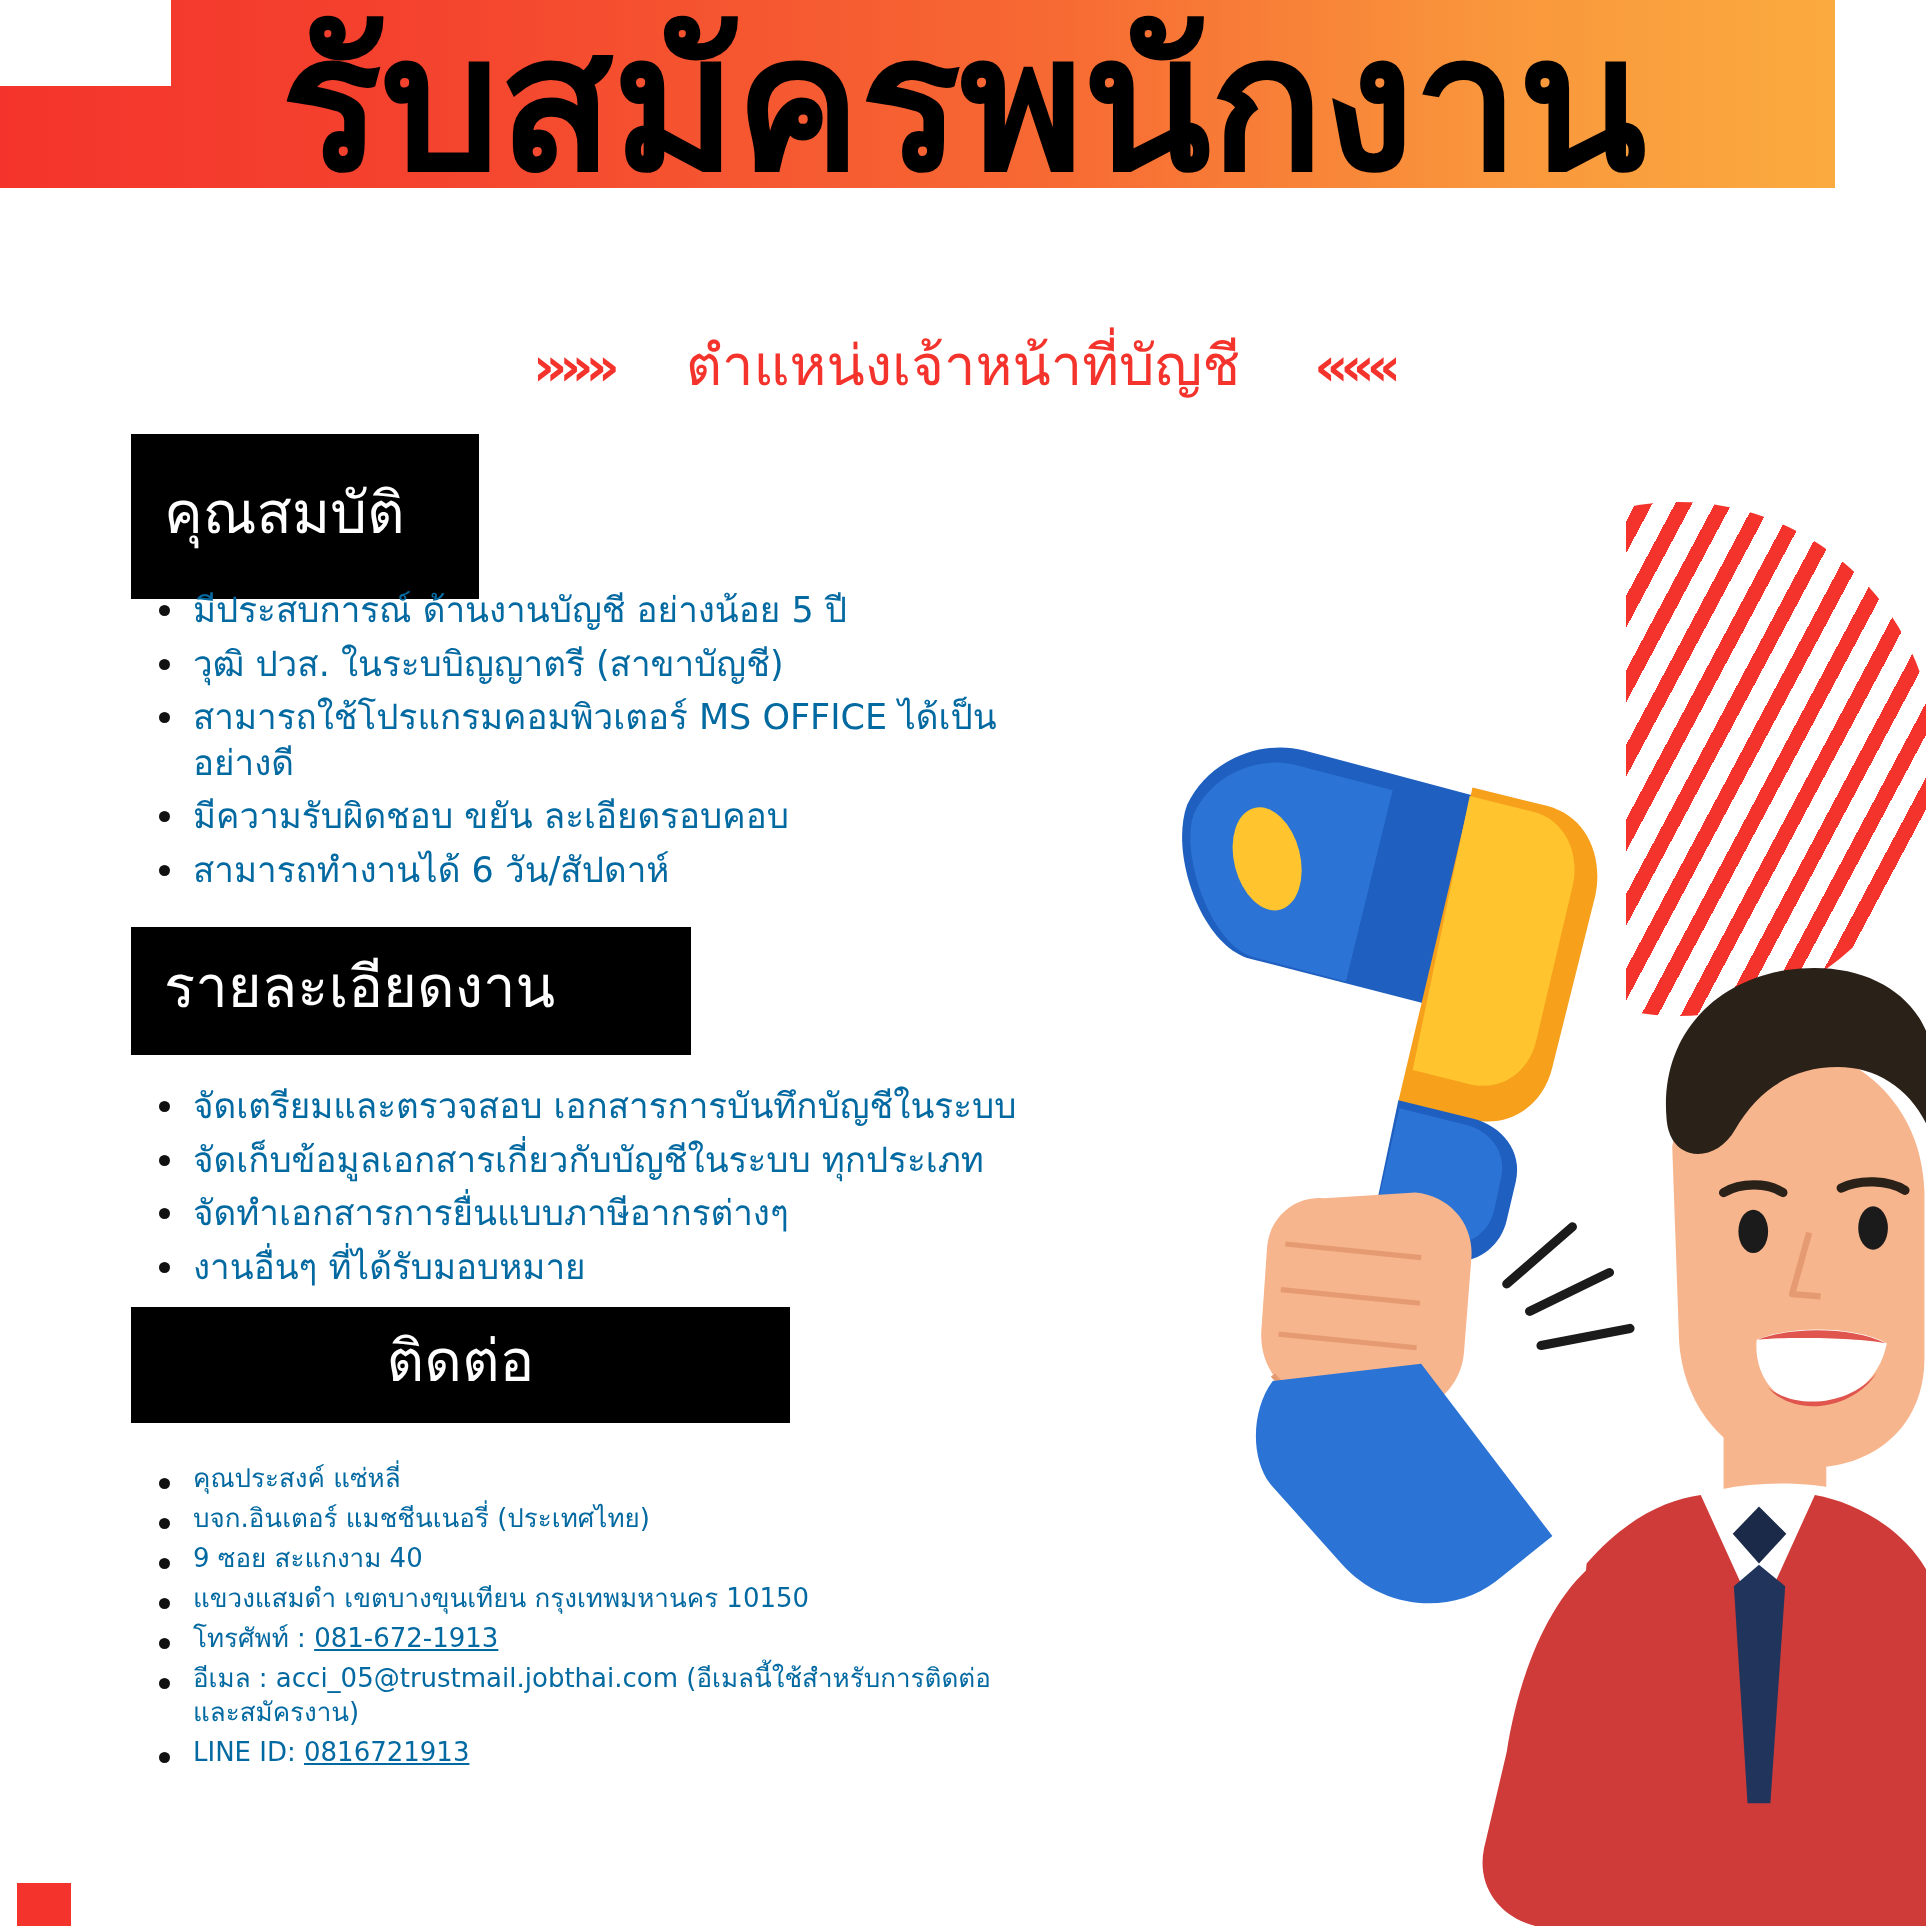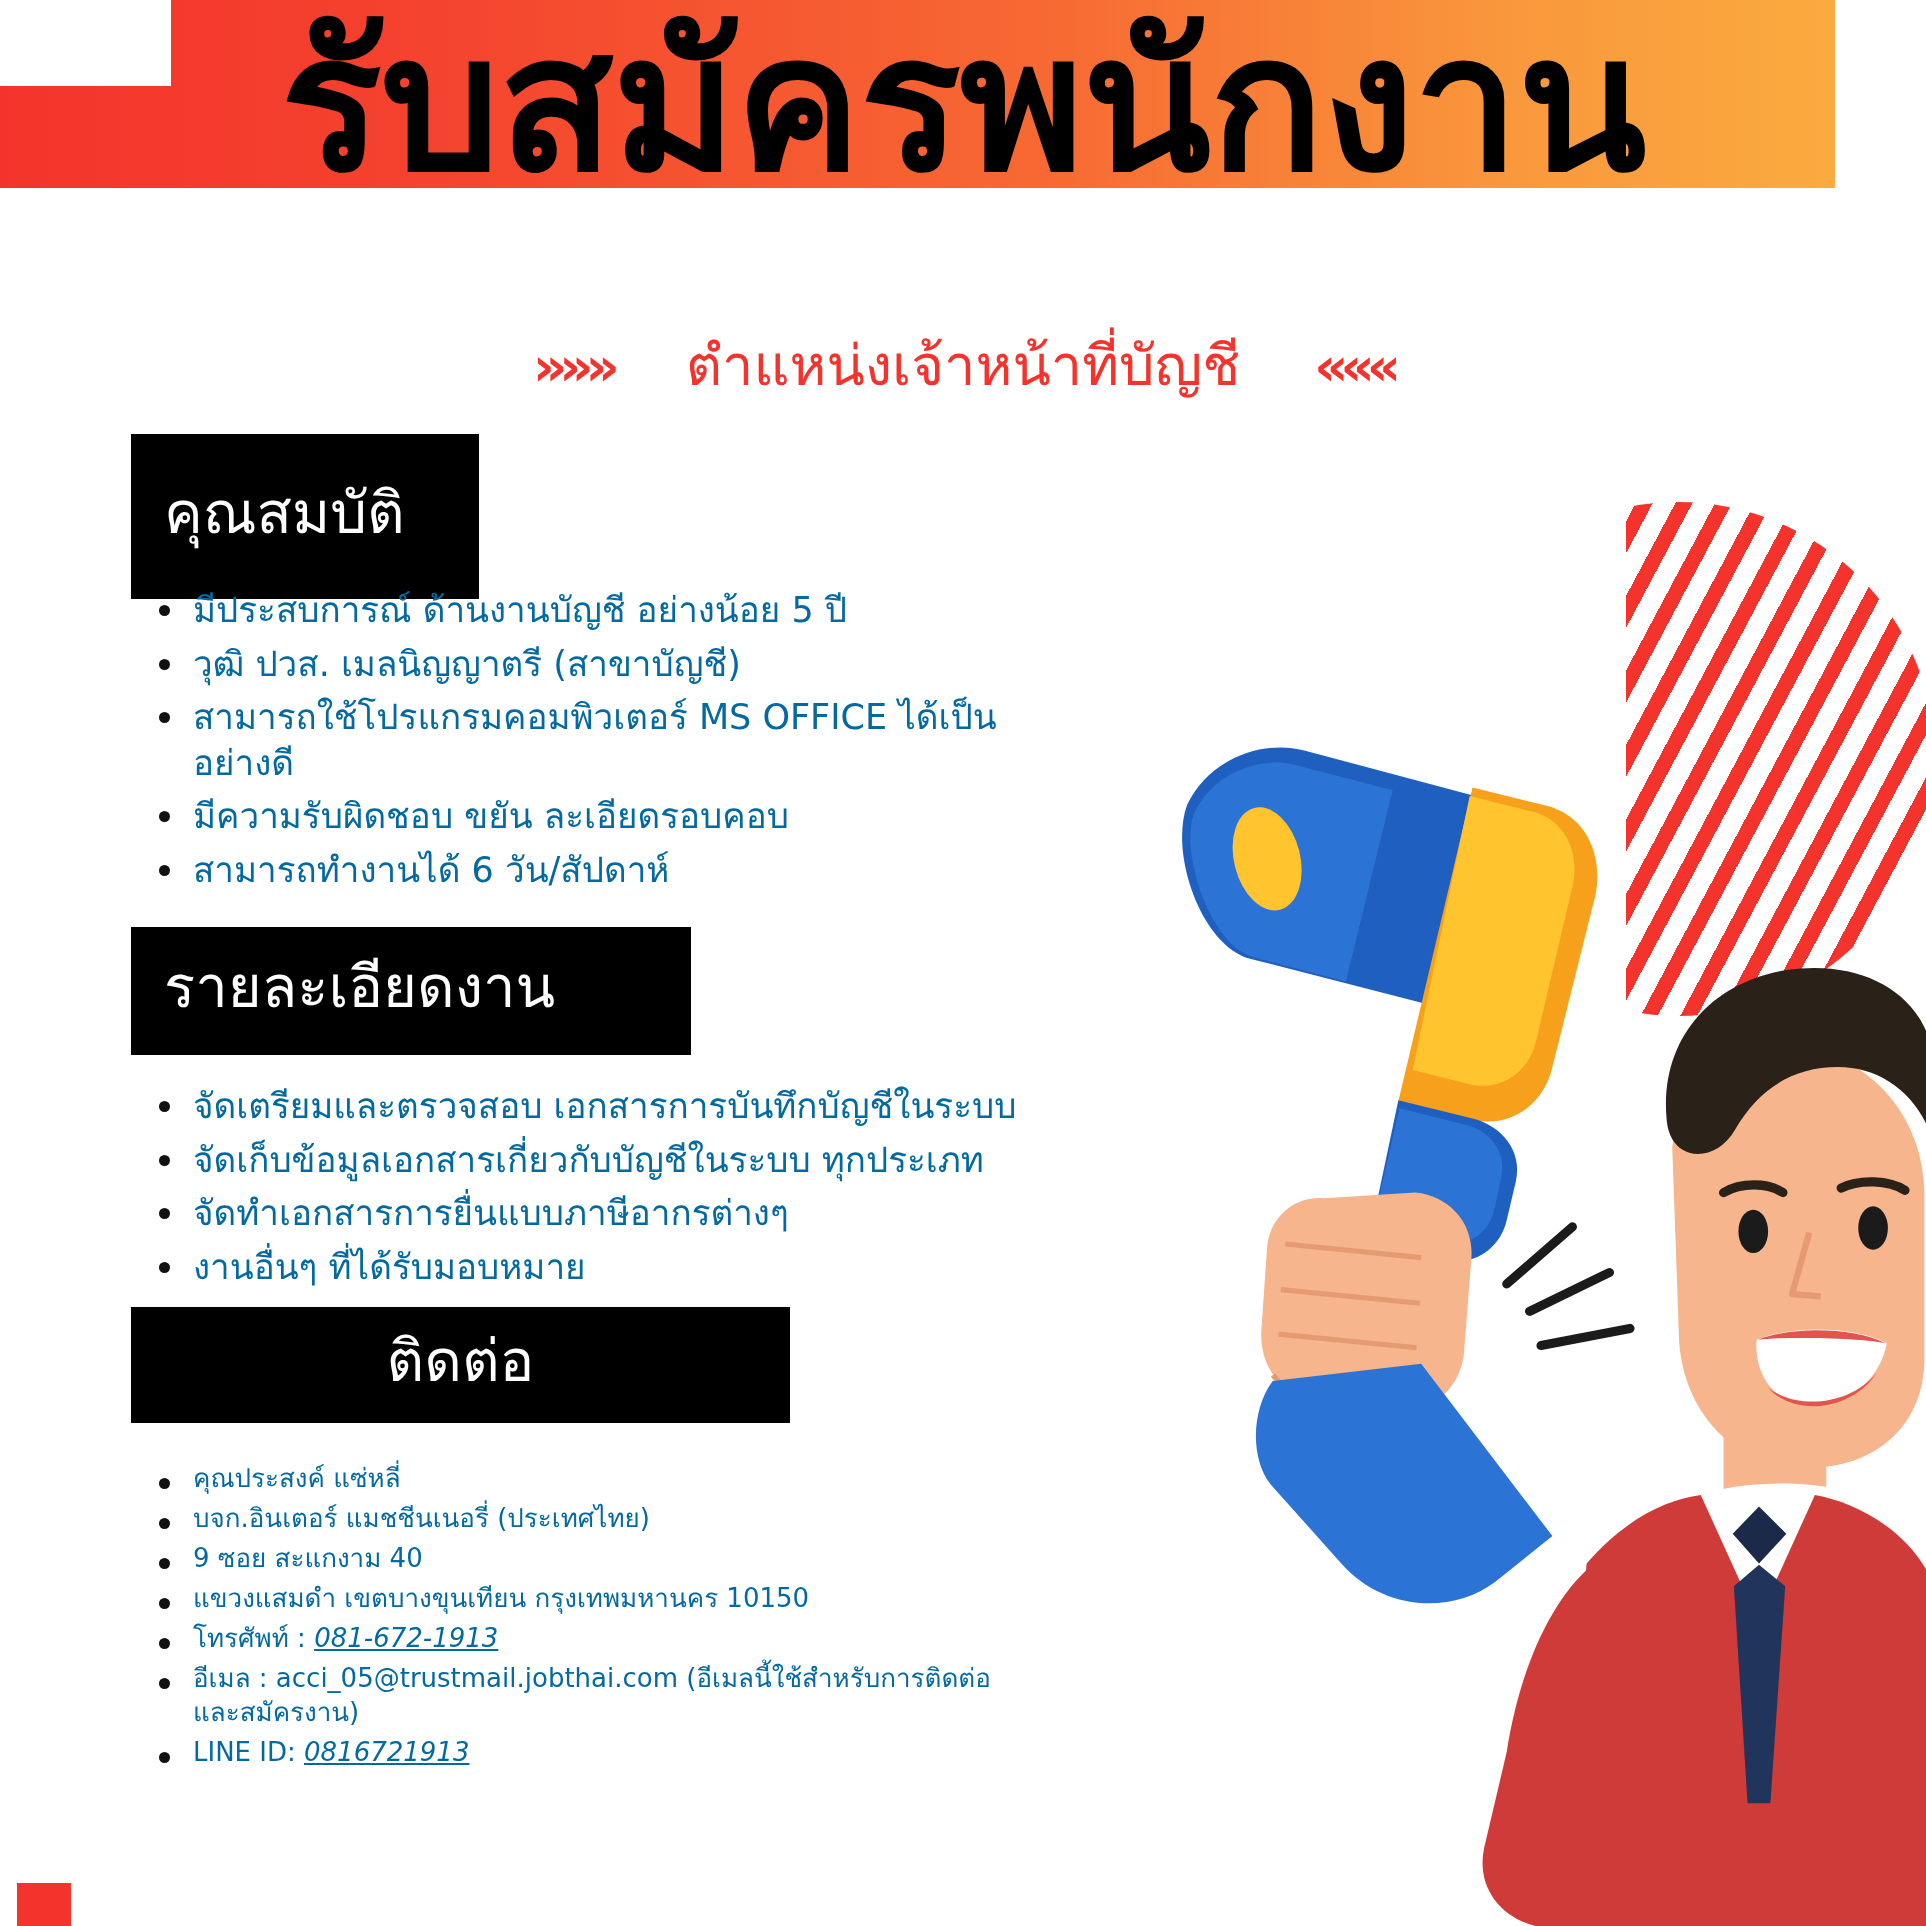--- a/index.html
+++ b/index.html
@@ -156,21 +156,21 @@
     height: 11px;
     background: #111111;
     border-radius: 50%;
   }
 
   #list-qual { top: 588px; left: 143px; width: 890px; }
   #list-detail { top: 1084px; left: 143px; width: 936px; }
   #list-contact { top: 1461px; left: 143px; width: 890px; font-size: 33px; }
   #list-contact li { font-size: 26px; line-height: 1.32; margin-bottom: 5.7px; }
 
-  .uline { text-decoration: underline; font-style: italic; }
+  .uline { text-decoration: underline; }
 
   
   .red-square {
     position: absolute;
     left: 17px;
     bottom: 0;
     width: 54px;
     height: 43px;
     background: #f4342c;
   }
@@ -200,21 +200,21 @@
   <span class="subtitle">ตำแหน่งเจ้าหน้าที่บัญชี</span>
   <span class="chev">«««</span>
 </div>
 
 <div class="stripes"></div>
 <div class="stripes-mask"></div>
 
 <div class="sec-head" id="sec-qual">คุณสมบัติ</div>
 <ul class="list" id="list-qual">
   <li>มีประสบการณ์ ด้านงานบัญชี อย่างน้อย 5 ปี</li>
-  <li>วุฒิ ปวส. เมลนิญญาตรี (สาขาบัญชี)</li>
+  <li>วุฒิ ปวส. ในระบบิญญาตรี (สาขาบัญชี)</li>
   <li>สามารถใช้โปรแกรมคอมพิวเตอร์ MS OFFICE ได้เป็นอย่างดี</li>
   <li>มีความรับผิดชอบ ขยัน ละเอียดรอบคอบ</li>
   <li>สามารถทำงานได้ 6 วัน/สัปดาห์</li>
 </ul>
 
 <div class="sec-head" id="sec-detail">รายละเอียดงาน</div>
 <ul class="list" id="list-detail">
   <li>จัดเตรียมและตรวจสอบ เอกสารการบันทึกบัญชีในระบบ</li>
   <li>จัดเก็บข้อมูลเอกสารเกี่ยวกับบัญชีในระบบ ทุกประเภท</li>
   <li>จัดทำเอกสารการยื่นแบบภาษีอากรต่างๆ</li>

